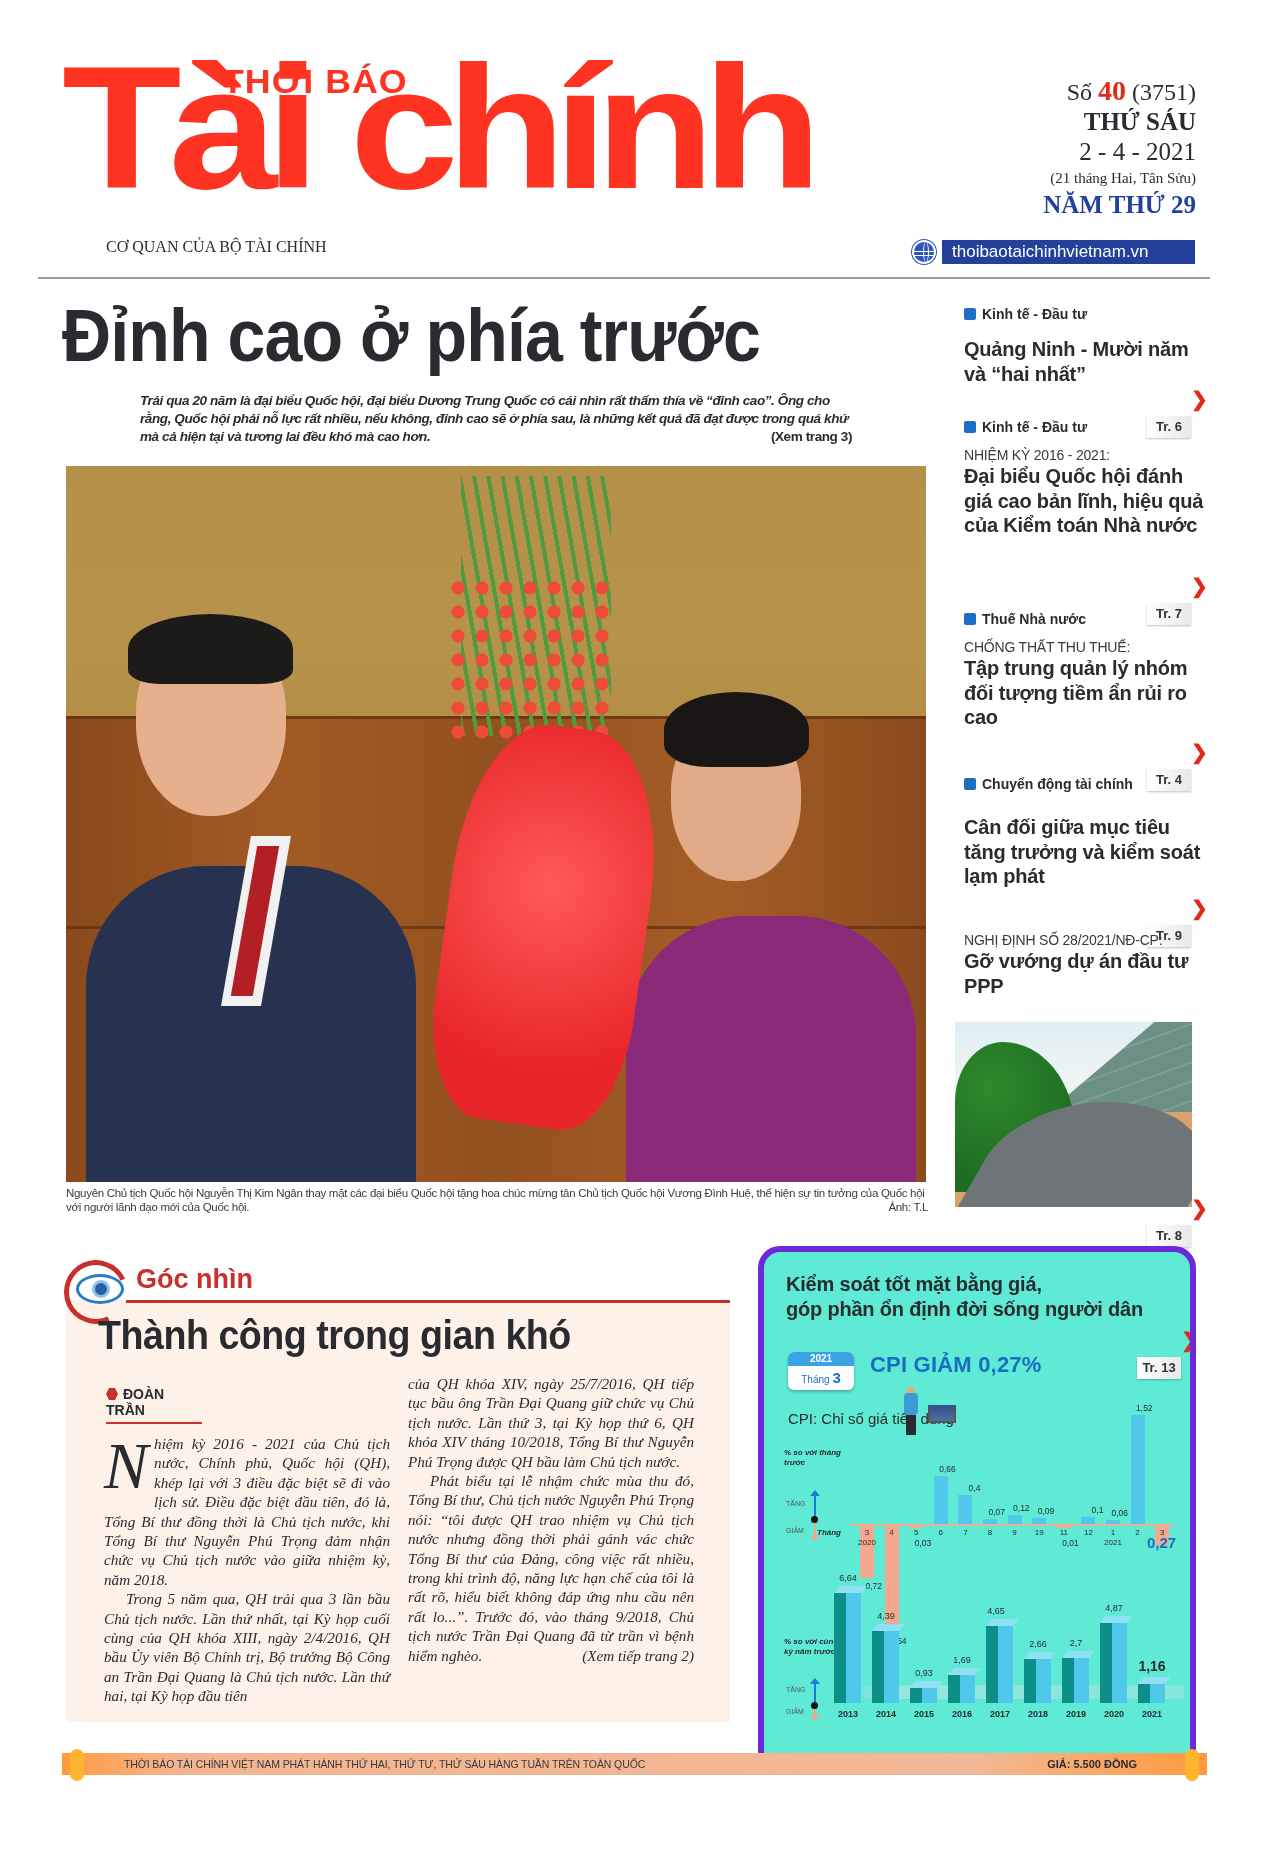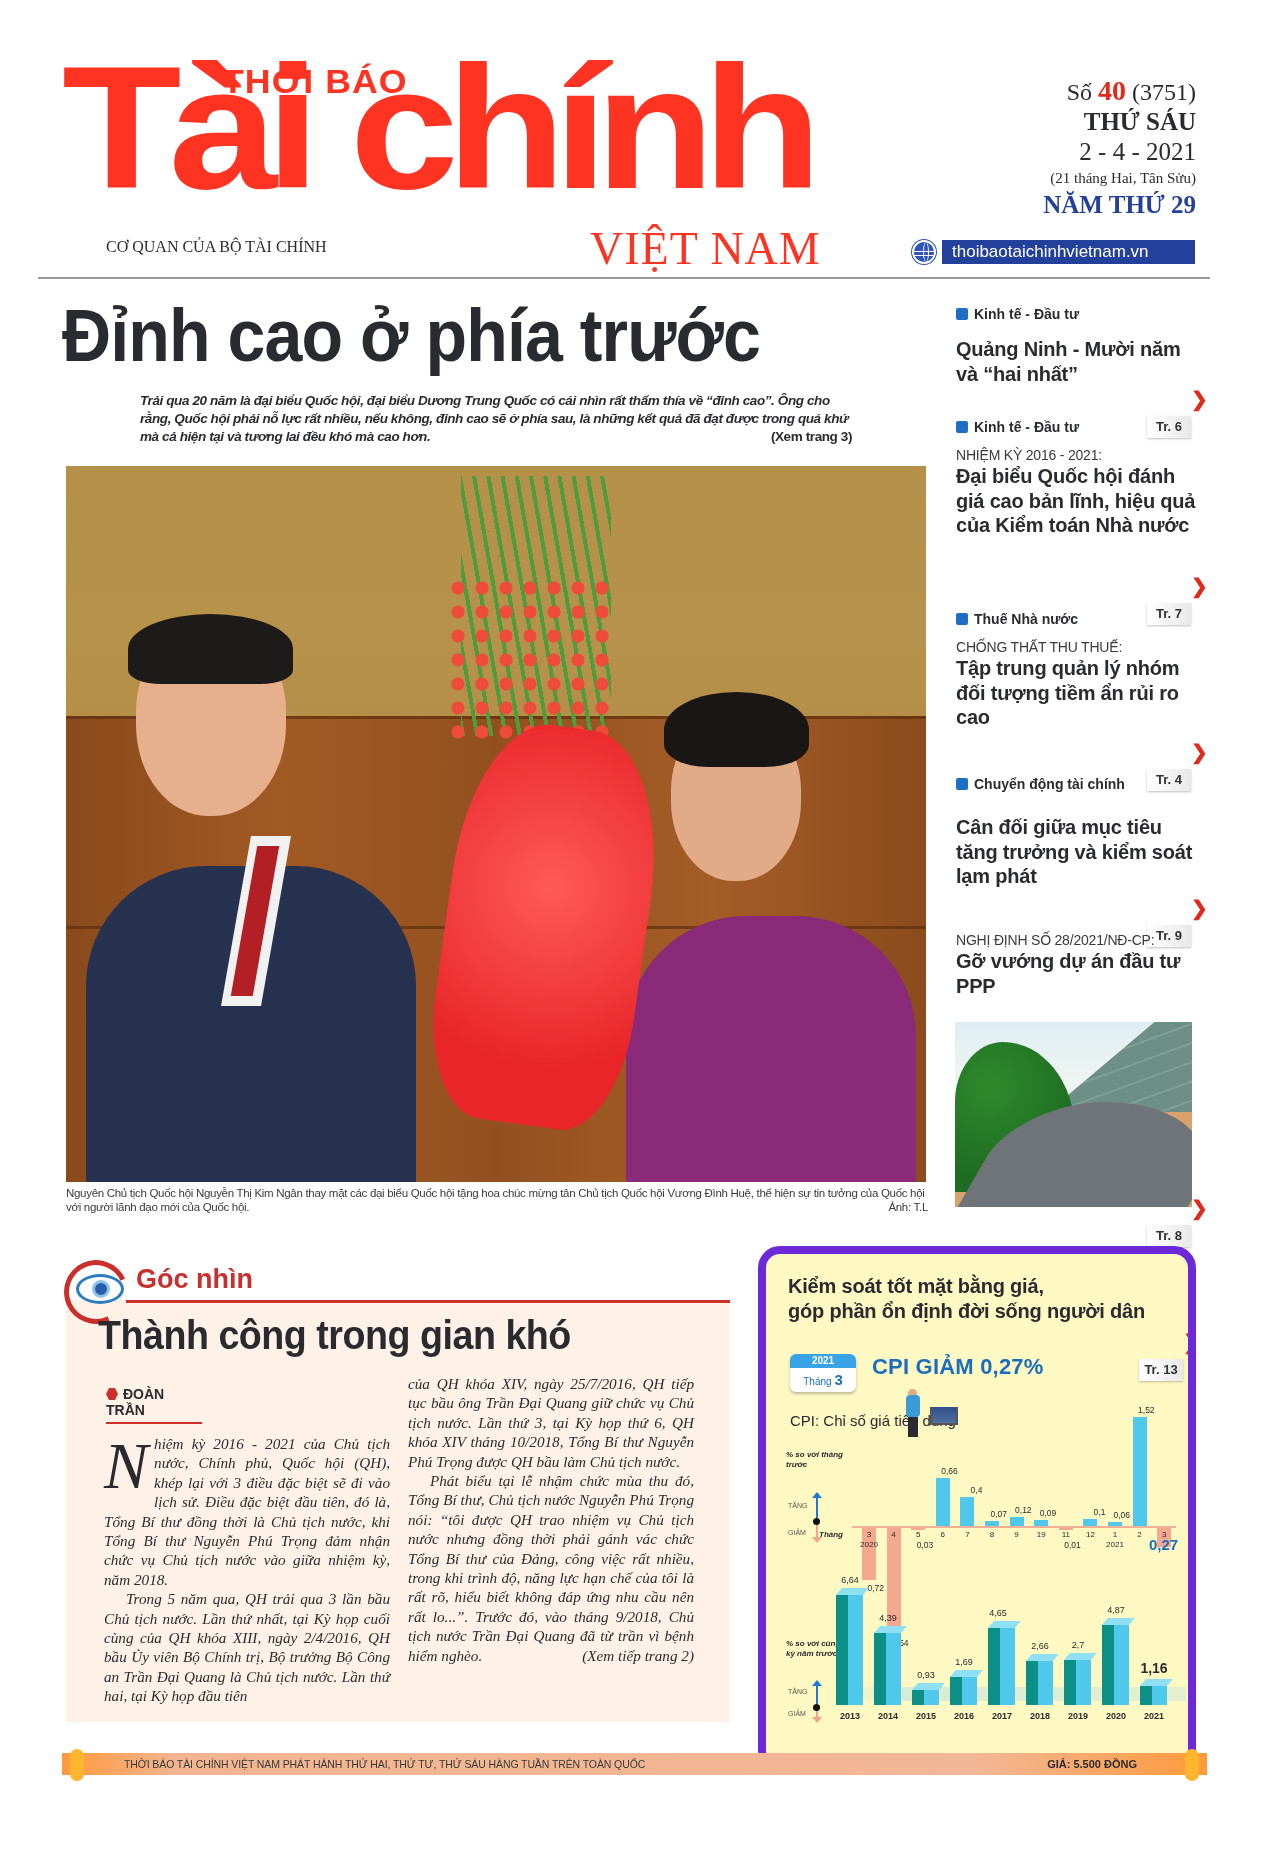--- a/index.html
+++ b/index.html
@@ -45,21 +45,21 @@
   .photo .woman-head { position: absolute; left: 605px; top: 250px; width: 130px; height: 165px; background: #e2ab87; border-radius: 45% 45% 48% 48%; }
   .photo .woman-hair { position: absolute; left: 598px; top: 226px; width: 145px; height: 75px; background: #1b1616; border-radius: 50% 50% 30% 30%; }
   .photo .bouquet-wrap { position: absolute; left: 380px; top: 260px; width: 200px; height: 400px; background: radial-gradient(circle at 50% 40%, #ff5a56, #e8262a 70%); border-radius: 40% 40% 30% 30%; transform: rotate(8deg); }
   .photo .stems { position: absolute; left: 395px; top: 10px; width: 150px; height: 260px; background: repeating-linear-gradient(80deg, #4f9b3e 0 4px, transparent 4px 14px); }
   .photo .blooms { position: absolute; left: 380px; top: 110px; width: 170px; height: 170px; background: radial-gradient(circle, #ef4b3a 0 6px, transparent 7px) 0 0/24px 24px; }
   .caption { position: absolute; left: 66px; top: 1186px; width: 862px; font-family: "Liberation Sans Narrow", "Liberation Sans", sans-serif; font-size: 11.5px; line-height: 14px; color: #3a3a3a; letter-spacing: -0.3px; }
   .caption .credit { float: right; }
 
   
   .sidebar { position: absolute; left: 956px; top: 305px; width: 250px; }
-  .sb-item { position: absolute; left: 0; width: 250px; }
+  .sb-item { position: absolute; left: 8px; width: 250px; }
   .sb-cat { font-family: "Liberation Sans Narrow", "Liberation Sans", sans-serif; font-weight: bold; font-size: 14px; color: #2a2b30; height: 18px; line-height: 18px; }
   .sb-cat .sq { display: inline-block; width: 12px; height: 12px; background: #1c6fc4; border-radius: 2px; margin-right: 6px; vertical-align: -1px; }
   .sb-kicker { font-size: 14px; color: #3a3a3a; line-height: 18px; letter-spacing: -0.2px; }
   .sb-title { font-size: 20px; font-weight: bold; line-height: 24.5px; color: #2a2b30; letter-spacing: -0.2px; }
   .tr-tag { position: absolute; height: 22px; width: 56px; }
   .tr-tag .box { position: absolute; left: 0; top: 0; width: 44px; height: 22px; background: linear-gradient(90deg, #fff, #e8e8e8); box-shadow: 0 1px 2px rgba(0,0,0,.25); font-family: "Liberation Sans Narrow", "Liberation Sans", sans-serif; font-weight: bold; font-size: 13px; line-height: 22px; text-align: center; color: #333; margin-top: 28px; }
   .tr-tag .chev { position: absolute; left: 44px; top: 2px; width: 10px; height: 18px; color: #e12a1b; font-weight: bold; font-size: 20px; line-height: 18px; }
   .road-photo { position: absolute; left: 955px; top: 1022px; width: 237px; height: 185px; overflow: hidden; background: linear-gradient(#dfeef3, #eef4f2 30%); }
   .road-photo .forest { position: absolute; left: 0; top: 20px; width: 120px; height: 150px; background: radial-gradient(circle at 30% 30%, #2f8a2c, #1e6b22 70%); border-radius: 40% 60% 0 0; }
   .road-photo .slope { position: absolute; right: 0; top: 0; width: 150px; height: 95px; background: repeating-linear-gradient(160deg, #6d8f86 0 16px, #7d9f95 16px 18px); clip-path: polygon(100% 0, 100% 100%, 0 100%, 75% 0); }
@@ -79,21 +79,21 @@
   .gn-author .hex { display: inline-block; width: 12px; height: 12px; background: #c9302c; clip-path: polygon(25% 0,75% 0,100% 50%,75% 100%,25% 100%,0 50%); margin-right: 5px; vertical-align: -1px; }
   .gn-col { position: absolute; font-family: "Liberation Serif", serif; font-style: italic; font-size: 15.2px; line-height: 19.4px; color: #2a2b30; text-align: justify; }
   .gn-col1 { left: 38px; top: 176px; width: 286px; }
   .gn-col2 { left: 342px; top: 116px; width: 286px; }
   .gn-col p { text-indent: 22px; }
   .gn-col p.first { text-indent: 0; }
   .dropcap { float: left; font-family: "Liberation Serif", serif; font-style: italic; font-size: 66px; line-height: 56px; margin: 4px 6px 0 0; color: #2a2b30; }
   .more { font-weight: normal; float: right; }
 
   
-  .cpi { position: absolute; left: 758px; top: 1246px; width: 438px; height: 526px; border: 8px solid #6d28d9; border-radius: 22px; background: #fef9c3; overflow: hidden; }
+  .cpi { position: absolute; left: 758px; top: 1246px; width: 438px; height: 526px; border: 6px solid #6d28d9; border-radius: 22px; background: #5eead4; overflow: hidden; }
   .cpi-title { position: absolute; left: 22px; top: 20px; font-size: 20px; font-weight: bold; line-height: 25px; color: #2a2b30; letter-spacing: -0.2px; }
   .cpi .tr-tag { left: 373px; top: 77px; }
   .cal { position: absolute; left: 24px; top: 100px; width: 66px; height: 38px; background: #fff; border-radius: 6px; box-shadow: 0 2px 3px rgba(0,0,0,.25); }
   .cal .top { position: absolute; left: 0; top: 0; width: 100%; height: 14px; background: #3aa3e6; border-radius: 6px 6px 0 0; color: #fff; font-size: 10px; font-weight: bold; text-align: center; line-height: 14px; }
   .cal .bot { position: absolute; left: 0; top: 14px; width: 100%; height: 24px; text-align: center; color: #1a6ec0; font-size: 10px; line-height: 24px; }
   .cal .bot b { font-size: 15px; }
   .cpi-head { position: absolute; left: 106px; top: 100px; font-size: 22px; font-weight: bold; color: #1a6ec0; letter-spacing: 0.2px; }
   .cpi-note { position: absolute; left: 24px; top: 158px; font-size: 15px; color: #2a2b30; }
   .shopper { position: absolute; left: 140px; top: 135px; width: 58px; height: 50px; }
   .shopper .body { position: absolute; left: 0; top: 6px; width: 14px; height: 22px; background: #3b9bd6; border-radius: 4px; }
@@ -127,21 +127,20 @@
   .footer .cap { position: absolute; top: 0; width: 14px; height: 32px; border-radius: 7px; background: #ffb52e; }
   .footer .text { position: absolute; left: 62px; top: 4px; font-family: "Liberation Sans Narrow", "Liberation Sans", sans-serif; font-size: 10.5px; line-height: 22px; color: #3a3a3a; letter-spacing: -0.1px; }
   .footer .price { position: absolute; right: 70px; top: 4px; font-family: "Liberation Sans Narrow", "Liberation Sans", sans-serif; font-weight: bold; font-size: 11px; line-height: 22px; color: #2a2b30; }
 </style>
 </head>
 <body>
 
 <header class="masthead">
   <div class="logo-main">Tài chính</div>
   <div class="logo-thoi-bao">THỜI BÁO</div>
-  <div class="logo-vietnam">VIỆT NAM</div>
   <div class="logo-tagline">CƠ QUAN CỦA BỘ TÀI CHÍNH</div>
 
   <div class="issue">
     <div class="line1">
       <span>Số</span>
       <span class="num">40</span>
       <span>(3751)</span>
     </div>
     <div class="dow">THỨ SÁU</div>
     <div class="date">2 - 4 - 2021</div>

